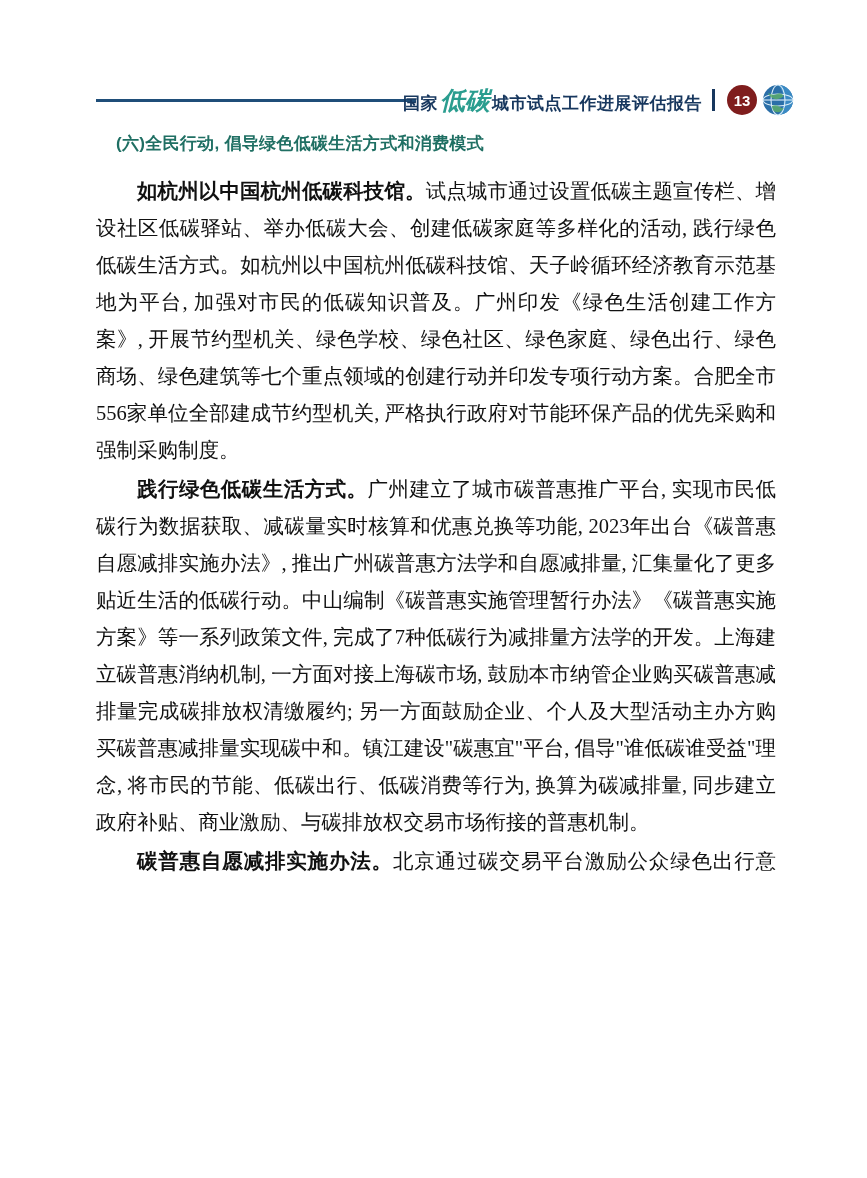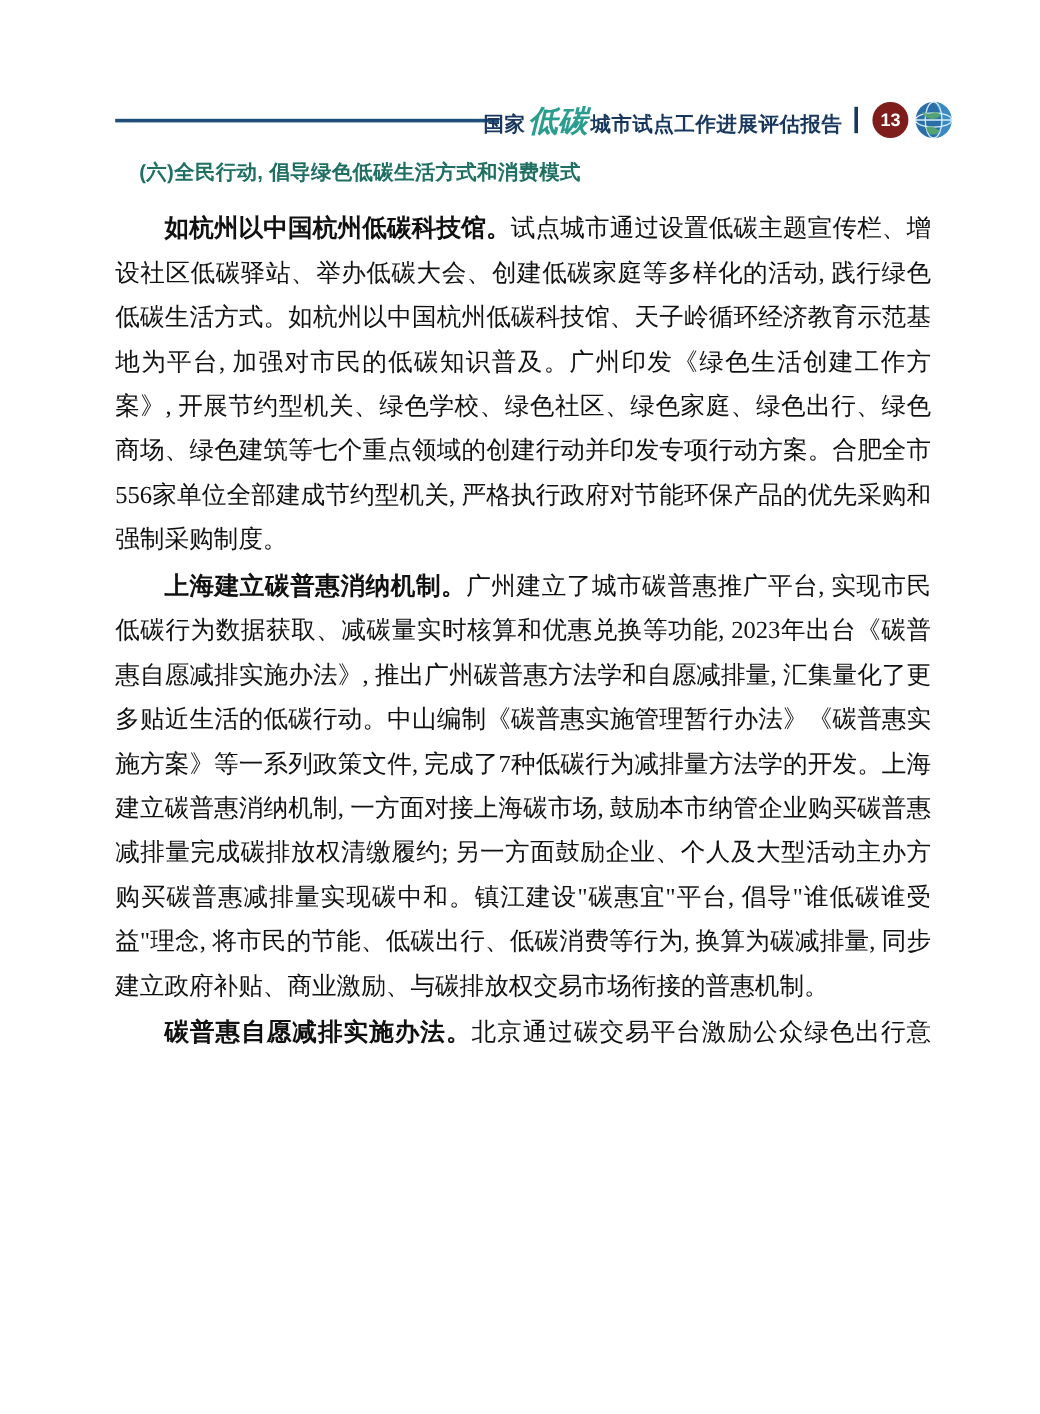--- a/index.html
+++ b/index.html
@@ -134,18 +134,18 @@
         <path d="M11 23 q4 -2 8 1 q2 2 4 1 q-3 5 -8 4 q-4 -1 -4 -6 Z" fill="#5aab6b" opacity="0.85"></path>
       </svg>
     </div>
   </div>
 
   <div class="content">
     <h2 class="section-heading">(六)全民行动, 倡导绿色低碳生活方式和消费模式</h2>
 
     <p class="para"><b>如杭州以中国杭州低碳科技馆。</b><span>试点城市通过设置低碳主题宣传栏、增设社区低碳驿站、举办低碳大会、创建低碳家庭等多样化的活动, 践行绿色低碳生活方式。如杭州以中国杭州低碳科技馆、天子岭循环经济教育示范基地为平台, 加强对市民的低碳知识普及。广州印发《绿色生活创建工作方案》, 开展节约型机关、绿色学校、绿色社区、绿色家庭、绿色出行、绿色商场、绿色建筑等七个重点领域的创建行动并印发专项行动方案。合肥全市556家单位全部建成节约型机关, 严格执行政府对节能环保产品的优先采购和强制采购制度。</span></p>
 
-    <p class="para"><b>上海建立碳普惠消纳机制。</b><span>广州建立了城市碳普惠推广平台, 实现市民低碳行为数据获取、减碳量实时核算和优惠兑换等功能, 2023年出台《碳普惠自愿减排实施办法》, 推出广州碳普惠方法学和自愿减排量, 汇集量化了更多贴近生活的低碳行动。中山编制《碳普惠实施管理暂行办法》《碳普惠实施方案》等一系列政策文件, 完成了7种低碳行为减排量方法学的开发。上海建立碳普惠消纳机制, 一方面对接上海碳市场, 鼓励本市纳管企业购买碳普惠减排量完成碳排放权清缴履约; 另一方面鼓励企业、个人及大型活动主办方购买碳普惠减排量实现碳中和。镇江建设"碳惠宜"平台, 倡导"谁低碳谁受益"理念, 将市民的节能、低碳出行、低碳消费等行为, 换算为碳减排量, 同步建立政府补贴、商业激励、与碳排放权交易市场衔接的普惠机制。</span></p>
+    <p class="para"><b>践行绿色低碳生活方式。</b><span>广州建立了城市碳普惠推广平台, 实现市民低碳行为数据获取、减碳量实时核算和优惠兑换等功能, 2023年出台《碳普惠自愿减排实施办法》, 推出广州碳普惠方法学和自愿减排量, 汇集量化了更多贴近生活的低碳行动。中山编制《碳普惠实施管理暂行办法》《碳普惠实施方案》等一系列政策文件, 完成了7种低碳行为减排量方法学的开发。上海建立碳普惠消纳机制, 一方面对接上海碳市场, 鼓励本市纳管企业购买碳普惠减排量完成碳排放权清缴履约; 另一方面鼓励企业、个人及大型活动主办方购买碳普惠减排量实现碳中和。镇江建设"碳惠宜"平台, 倡导"谁低碳谁受益"理念, 将市民的节能、低碳出行、低碳消费等行为, 换算为碳减排量, 同步建立政府补贴、商业激励、与碳排放权交易市场衔接的普惠机制。</span></p>
 
     <p class="para"><b>碳普惠自愿减排实施办法。</b><span>北京通过碳交易平台激励公众绿色出行意愿, 基于北京交通绿色出行一体化服务平台(MaaS, Mobility as a Service, 出行即服务)推出"换算为碳减排量"激励措施, 目前已服务176万碳普惠用户, 累计减少碳排放量超过18万吨。深圳在全国率先实现公交车、巡游出租车、网约车100%纯电动化, 持续推动非营运类轻型柴油货车置换为纯电动货车, 新能源电动货车保有量多年保持全球第一。六安推动氢能源多元化利用, 以公交车、物流车等交通领域为突破口推进城市公交、厢式物流车等燃料电池商用车示范应用,</span></p>
   </div>
 
 </div>
 
 </body></html>

